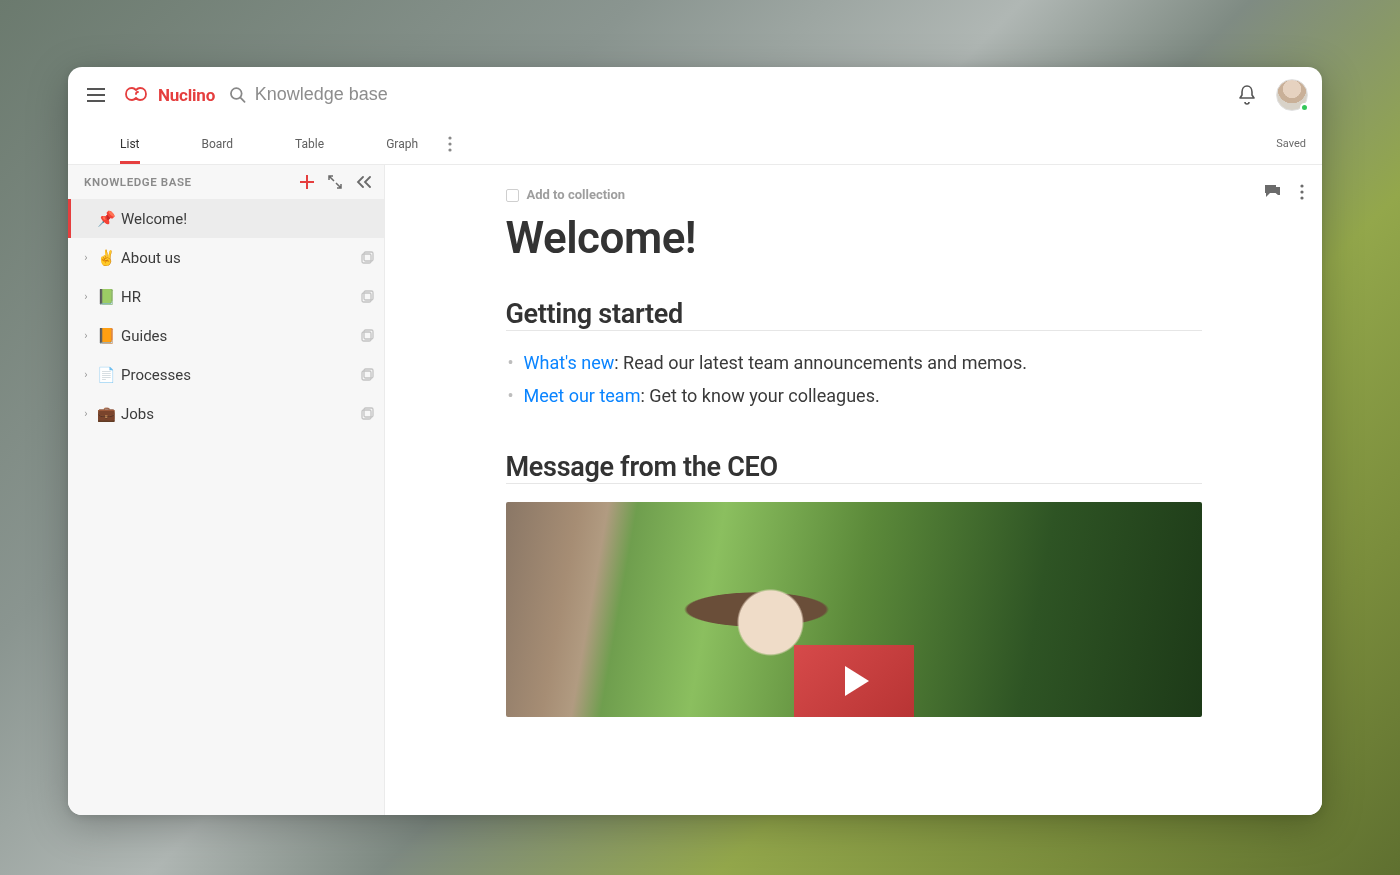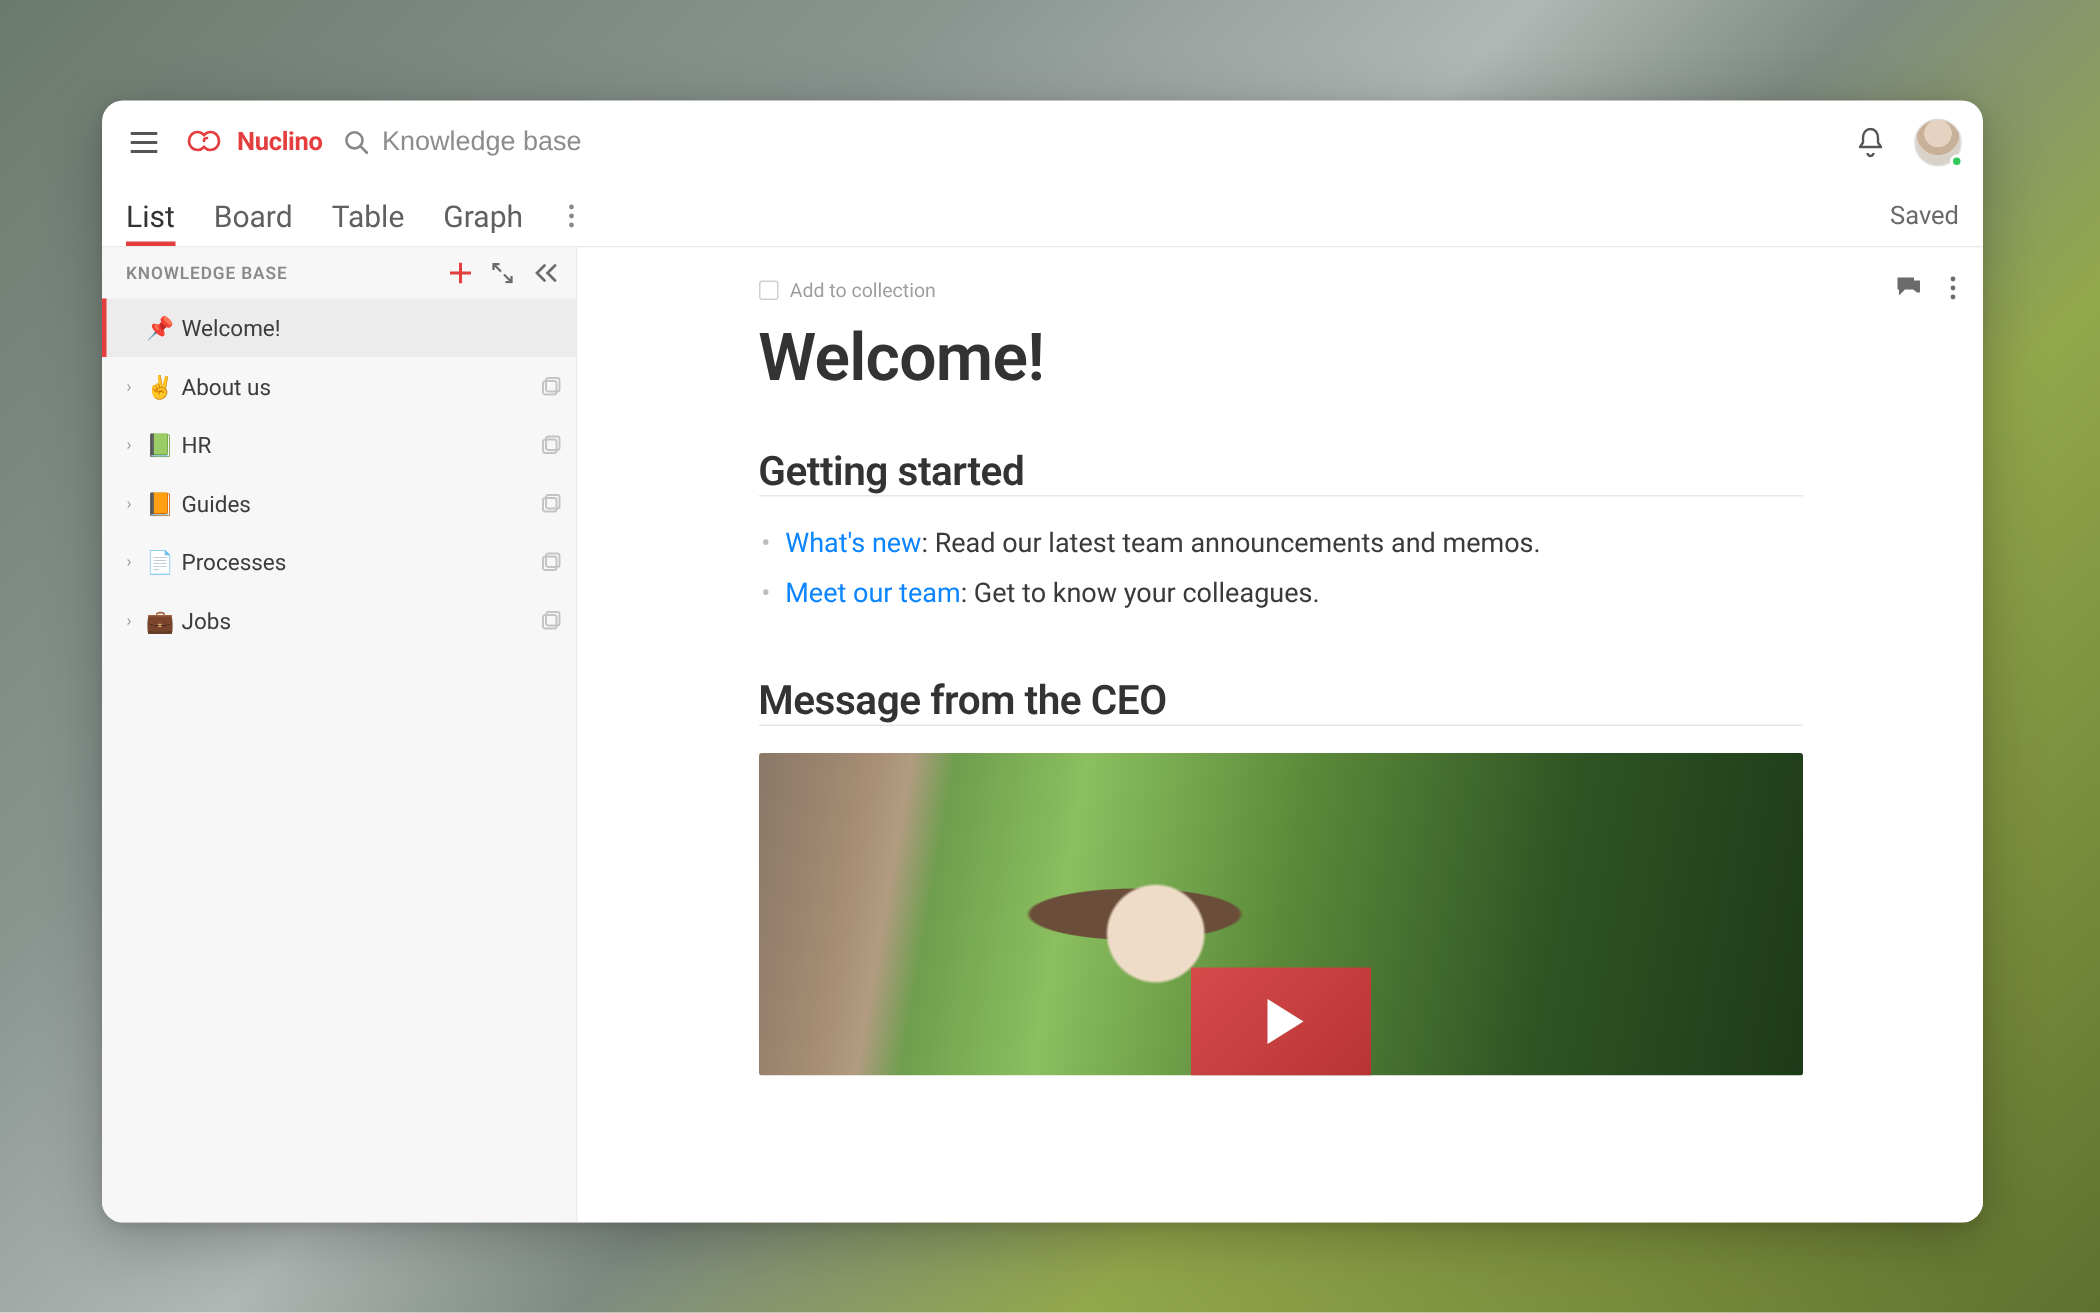--- a/index.html
+++ b/index.html
@@ -60,26 +60,26 @@
 
   
   .tabs-row {
     height: 42px;
     display:flex; align-items:center;
     padding: 0 16px;
     border-bottom:1px solid #ebebeb;
   }
   .tabs { display:flex; gap:26px; align-items:center; height:100%; }
   .tab {
-    font-size:20px; color:#606060; height:100%; display:flex; align-items:center;
-    border-bottom:3px solid transparent; cursor:pointer; padding-top:3px;
+    font-size:12px; color:#606060; height:100%; display:flex; align-items:center;
+    border-bottom:3px solid transparent; cursor:pointer; padding-top:3px;margin-left:36px;
   }
   .tab.active { color:#333; border-bottom-color:#e53e3e; }
   .tab-more { color:#888; cursor:pointer; padding:4px; }
-  .saved { margin-left:auto; color:#6a6a6a; font-size:17px; }
+  .saved { margin-left:auto; color:#6a6a6a; font-size:11px; }
 
   
   .body { display:flex; flex:1; overflow:hidden; }
 
   
   .sidebar {
     width: 317px;
     background:#f7f7f7;
     border-right:1px solid #ebebeb;
     display:flex; flex-direction:column;
@@ -114,22 +114,22 @@
     position:absolute; top:18px; right:18px; display:flex; gap:20px; align-items:center;
   }
   .doc-actions span { color:#6b6b6b; cursor:pointer; }
 
   .doc {
     width: 696px;
     margin: 0 auto;
     padding-top: 22px;
   }
   .add-collection {
-    display:flex; align-items:flex-start; gap:8px; color:#9e9e9e; font-size:13px;
-    cursor:pointer; margin-bottom:10px;
+    display:flex; align-items:flex-end; gap:8px; color:#9e9e9e; font-size:13px;
+    cursor:pointer; margin-bottom:10px;font-weight:bold;
   }
   .add-collection .box {
     width:13px; height:13px; border:1.5px solid #cfcfcf; border-radius:2px;
   }
   .doc h1 {
     font-size:44px; font-weight:600; color:#333; letter-spacing:-0.5px;
     margin-bottom:34px;
   }
   .intro {
     font-size:18px; line-height:1.62; color:#3a3a3a; margin-bottom:40px;

